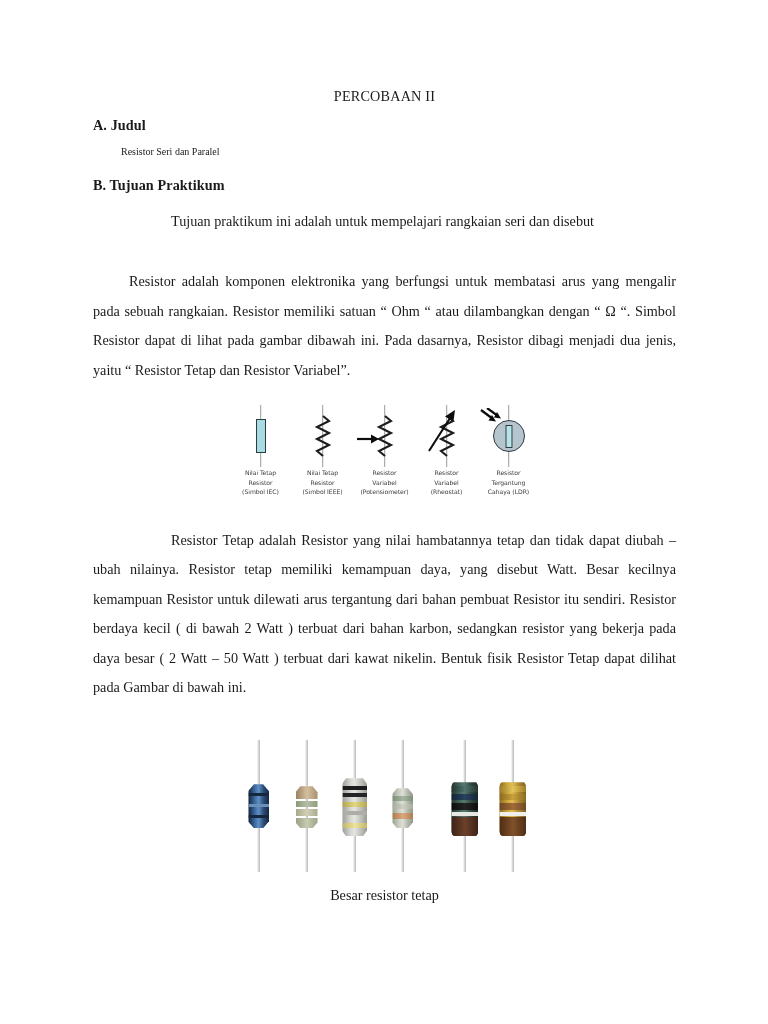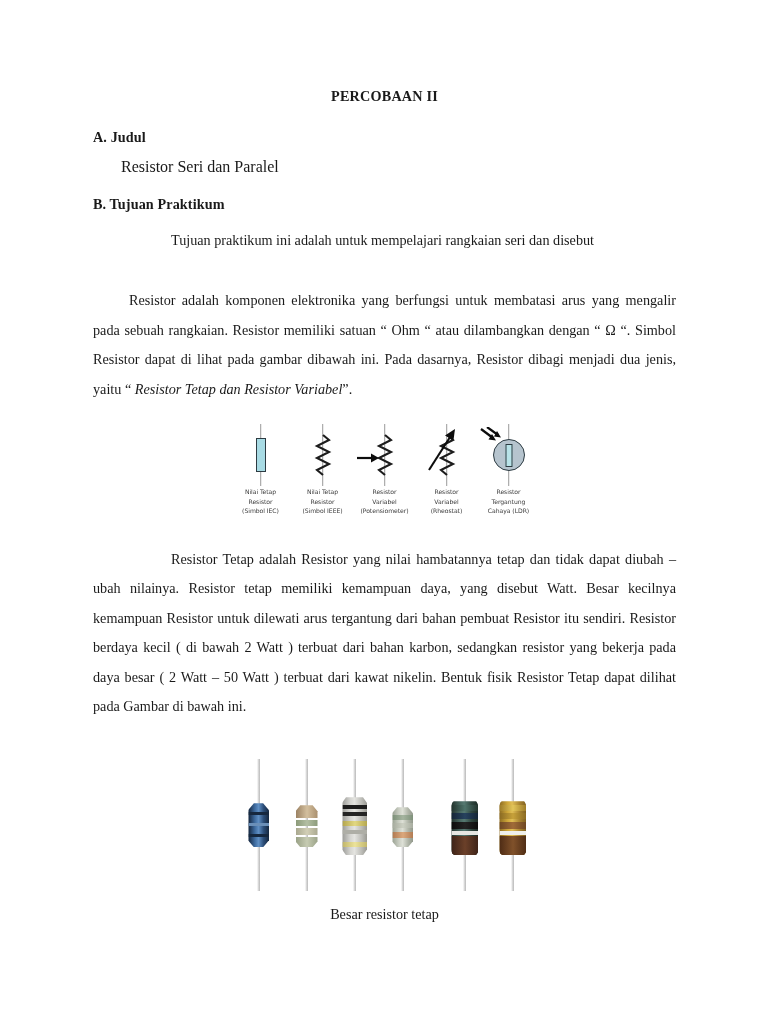--- a/index.html
+++ b/index.html
@@ -27,53 +27,52 @@
 
   .content {
     position: absolute;
     left: 93px;
     top: 88px;
     width: 583px;
   }
 
   .doc-title {
     text-align: center;
-    font-weight: bold;
+    font-weight: normal;
     font-size: 14.2px;
     letter-spacing: 0.2px;
-    margin: 0 0 24px 0;
+    margin: 0 0 12px 0;
   }
 
   .section-head {
     font-weight: bold;
     font-size: 14.2px;
     margin: 0 0 0 0;
     letter-spacing: 0.1px;
   }
 
   .sub-line {
-    font-size: 16px;
+    font-size: 10px;
     margin: 12px 0 0 28px;
   }
 
   .para {
     font-size: 14.2px;
     line-height: 2.07;
     text-align: justify;
     text-justify: inter-word;
     margin: 13px 0 0 0;
   }
   .para.indent {
     text-indent: 36px;
   }
   .para.indent-lg {
     text-indent: 78px;
   }
   .para .ital {
-    font-style: italic;
   }
 
   .gap-a { height: 18px; }
   .gap-b { height: 20px; }
 
   
   .symbol-figure {
     margin: 20px auto 0 auto;
     width: 310px;
     height: 108px;

